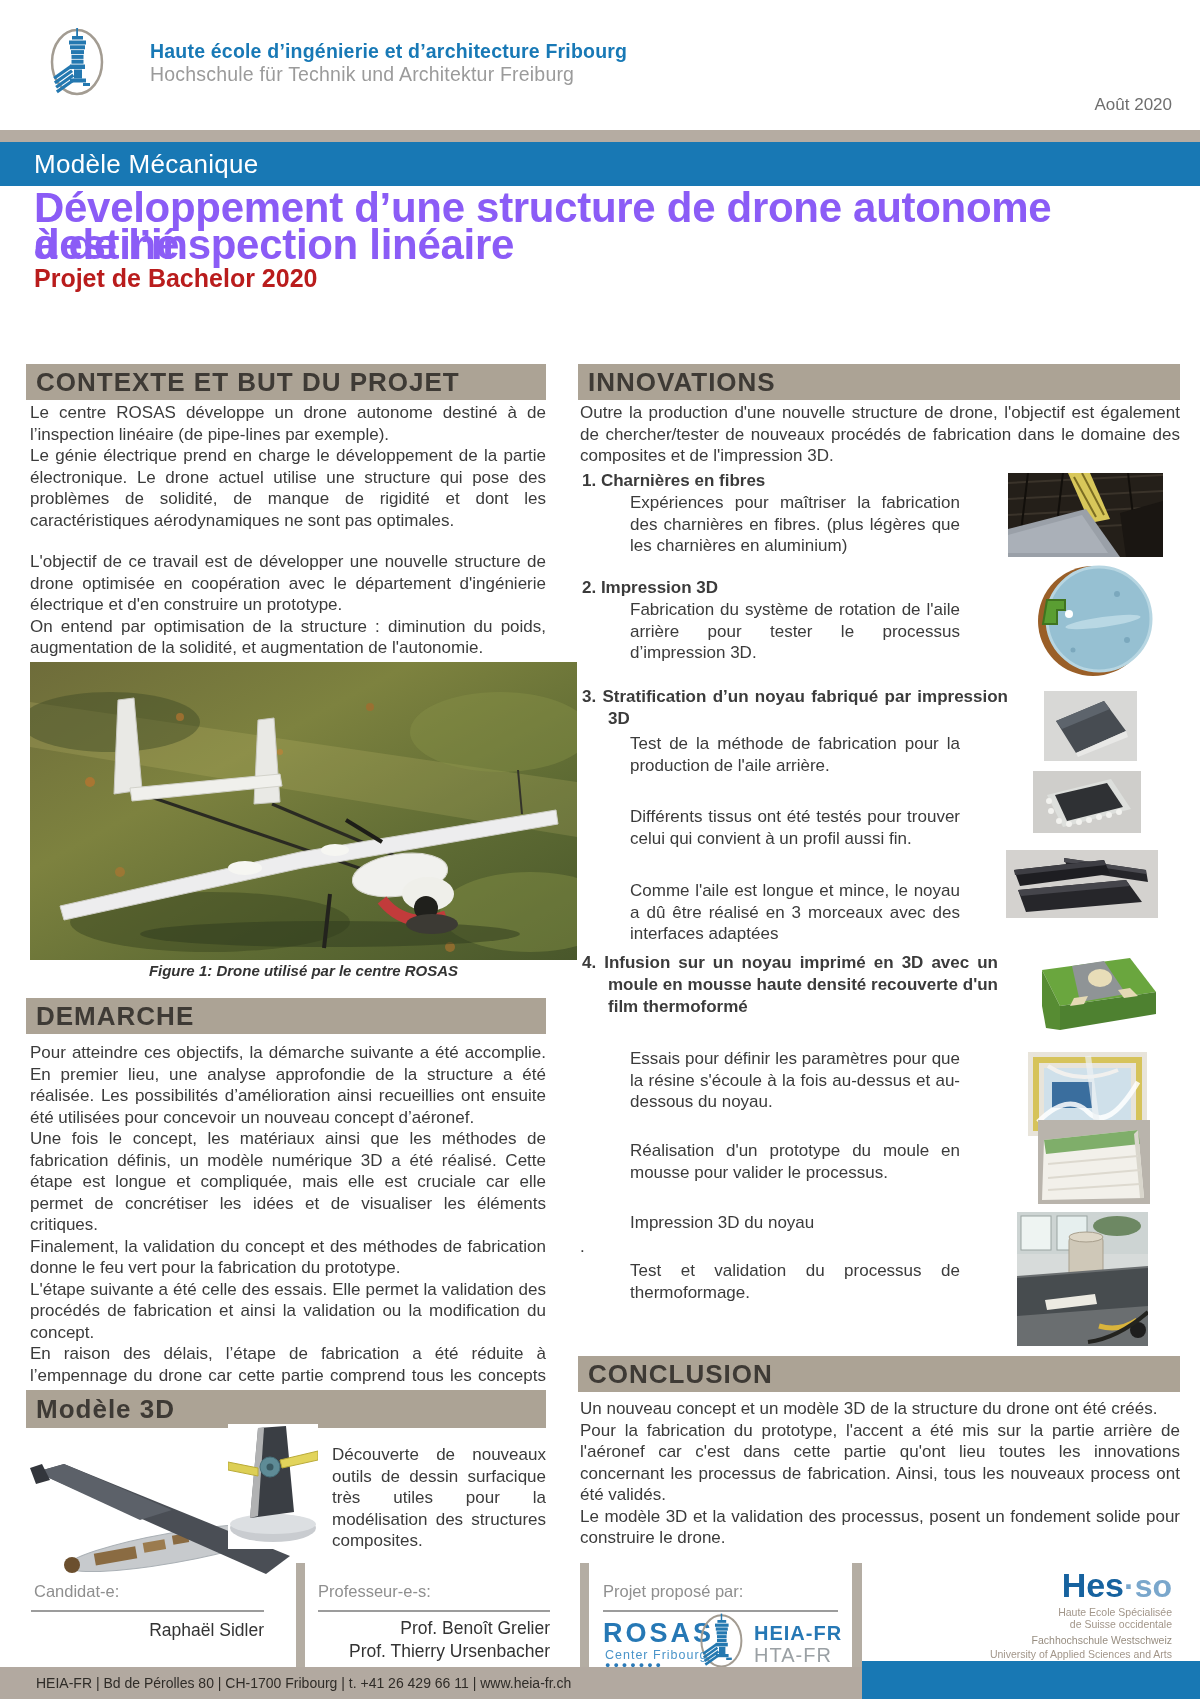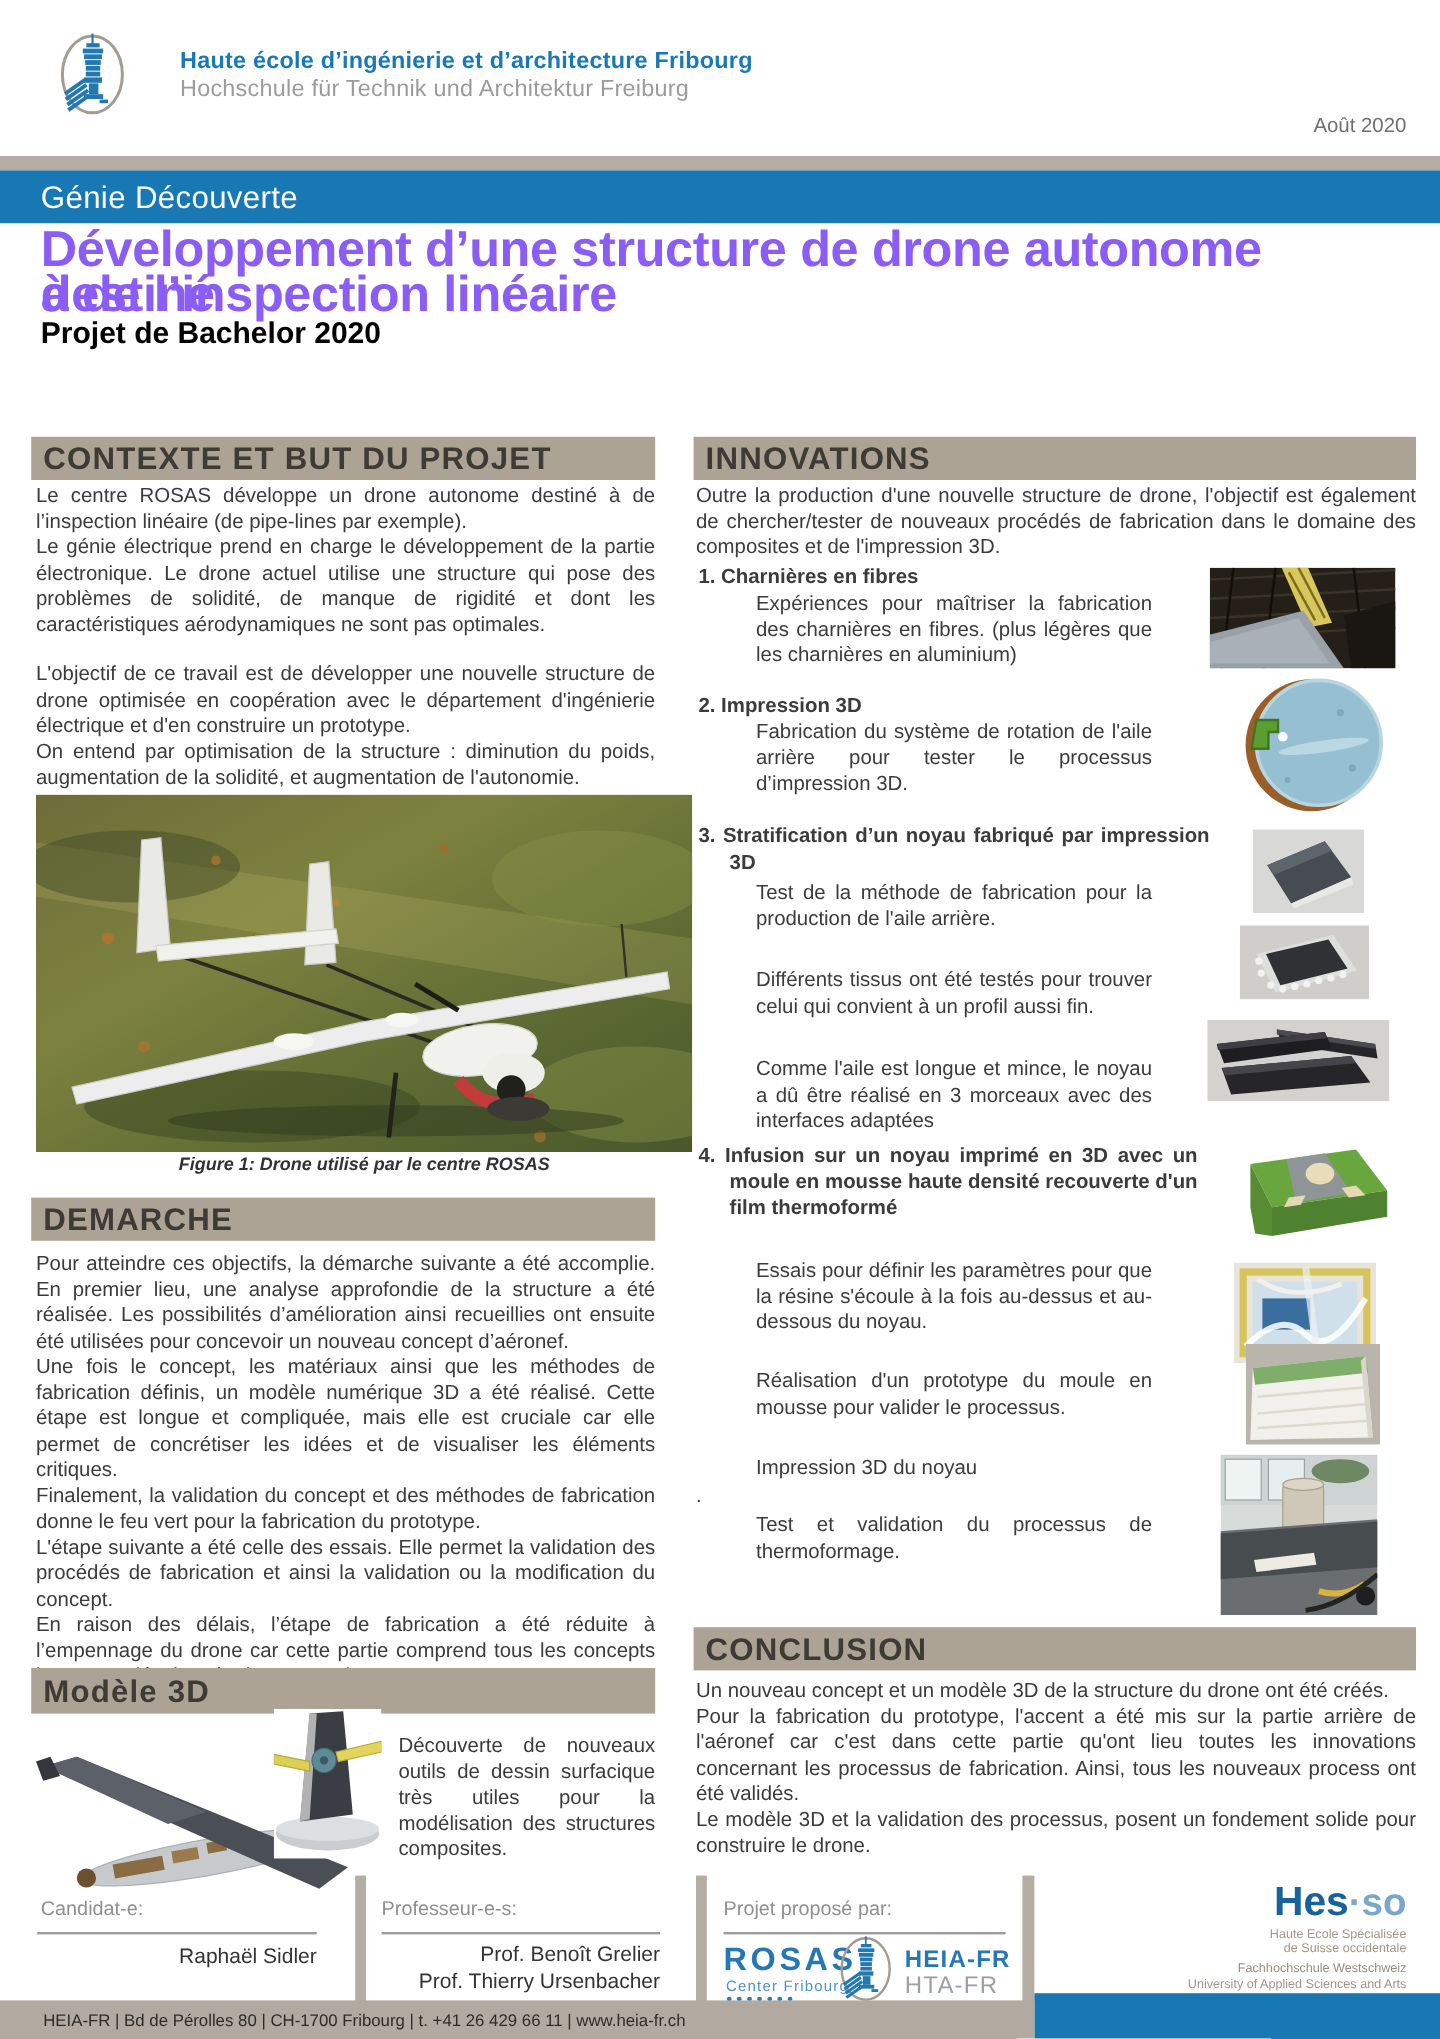--- a/index.html
+++ b/index.html
@@ -11,21 +11,21 @@
   .bar{background:#aca395;color:#3e3a35;font-weight:800;font-size:26px;letter-spacing:1px;
        height:36px;line-height:37px;padding-left:10px;box-sizing:border-box;font-stretch:condensed;}
   .ihead{font-weight:bold;font-size:17px;line-height:22px;color:#3b3b3b;text-align:justify;
          padding-left:26px;text-indent:-26px;margin:0;}
   .orgline1{font-size:19.5px;font-weight:bold;color:#1879b6;letter-spacing:.2px;}
   .orgline2{font-size:19.5px;color:#9b9b9b;letter-spacing:.2px;}
   .datebox{font-size:17px;color:#6f6f6f;text-align:right;}
   .banner{background:#1878b4;color:#ffffff;}
   .banner span{font-size:26px;letter-spacing:.3px;}
   .title{font-size:42px;line-height:37px;font-weight:800;color:#8b5cf6;letter-spacing:-.3px;font-stretch:condensed;}
-  .subtitle{font-size:25px;font-weight:800;color:#000000;font-stretch:condensed;}
+  .subtitle{font-size:25px;font-weight:800;color:#b91c1c;font-stretch:condensed;}
   .caption{font-size:15px;font-weight:bold;font-style:italic;color:#333;text-align:center;}
   .flabel{font-size:16.5px;color:#8f8f8f;}
   .fname{font-size:17.5px;color:#333;text-align:right;}
   .fline{background:#9c9c9c;height:2px;}
   .fdiv{background:#b4ada3;}
   .rosas-name{font-size:27px;font-weight:800;color:#2678b5;letter-spacing:3px;}
   .rosas-sub{font-size:12.5px;color:#4a94c9;letter-spacing:1px;}
   .rosas-dots{font-size:9px;color:#2b7bb9;letter-spacing:3px;}
   .heia-1{font-size:20px;font-weight:800;color:#2678b5;letter-spacing:1px;}
   .heia-2{font-size:20px;font-weight:normal;color:#9aa0a4;letter-spacing:1px;}
@@ -63,21 +63,21 @@
         <rect x="5" y="58.5" width="21" height="3.2" transform="rotate(-35 15 60)"></rect>
       </g>
     </svg>
   </span>
   <div class="abs orgline1" style="left:150px;top:40px;width:600px;">Haute école d’ingénierie et d’architecture Fribourg</div>
   <div class="abs orgline2" style="left:150px;top:63px;width:600px;">Hochschule für Technik und Architektur Freiburg</div>
   <div class="abs datebox" style="left:972px;top:95px;width:200px;">Août 2020</div>
 
   <div class="abs" style="left:0;top:130px;width:1200px;height:12px;background:#b5aca2;"></div>
   <div class="abs banner" style="left:0;top:142px;width:1200px;height:44px;display:flex;align-items:center;">
-    <span style="margin-left:34px;">Génie Découverte</span>
+    <span style="margin-left:34px;">Modèle Mécanique</span>
   </div>
 
   <div class="abs title" style="left:34px;top:189px;width:1140px;">Développement d’une structure de drone autonome destiné</div>
   <div class="abs title" style="left:34px;top:226px;width:1140px;">à de l’inspection linéaire</div>
   <div class="abs subtitle" style="left:34px;top:264px;width:700px;">Projet de Bachelor 2020</div>
 
   <div class="abs bar" style="left:26px;top:364px;width:520px;">CONTEXTE ET BUT DU PROJET</div>
 
   <div class="abs" style="left:30px;top:402px;width:516px;">
     <p class="par">Le centre ROSAS développe un drone autonome destiné à de l’inspection linéaire (de pipe-lines par exemple).</p>

